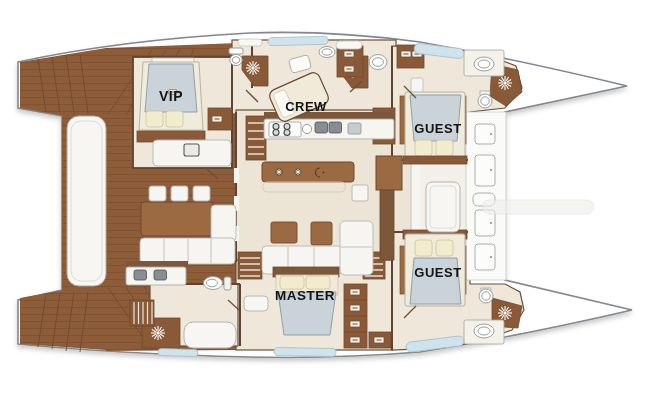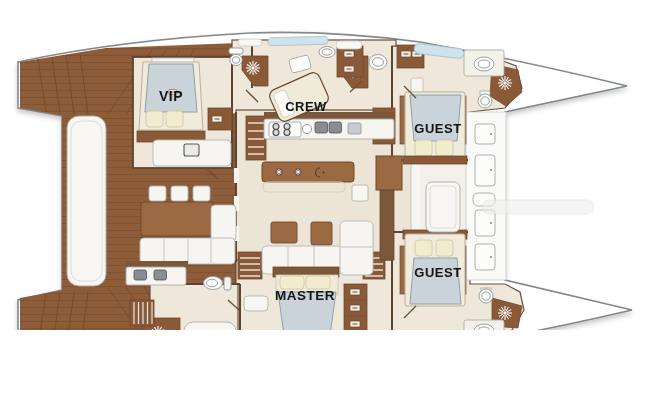--- a/index.html
+++ b/index.html
@@ -1,16 +1,16 @@
 <!DOCTYPE html>
 <html><head>
 <meta charset="utf-8">
 <style>
   html,body{margin:0;padding:0;background:#ffffff;}
-  .canvas{position:relative;width:650px;height:330px;background:#ffffff;overflow:hidden;
+  .canvas{position:relative;width:650px;height:406px;background:#ffffff;overflow:hidden;
           font-family:"Liberation Sans", sans-serif;}
   svg{display:block}
   .room-label{font-family:"Liberation Sans", sans-serif;font-weight:bold;fill:#141414;letter-spacing:.5px;}
 </style>
 </head>
 <body>
 
 <div class="canvas">
 <svg width="650" height="406" viewBox="0 0 650 406">
   <defs>

